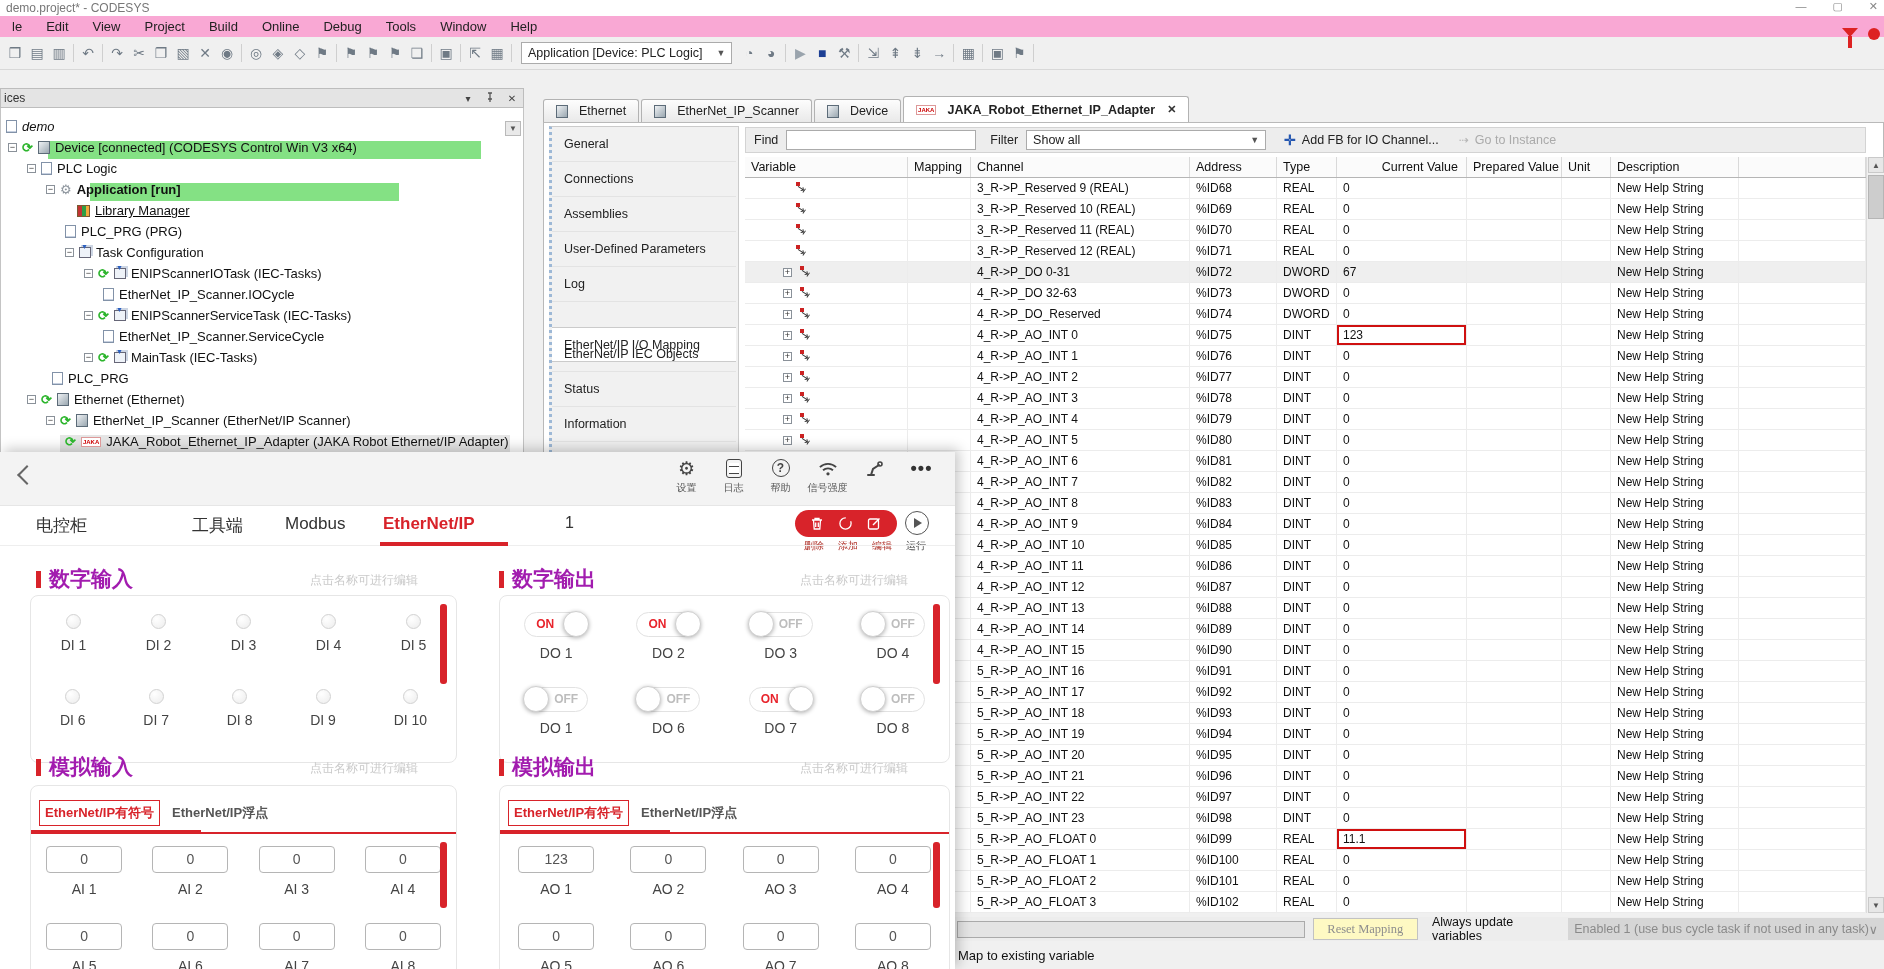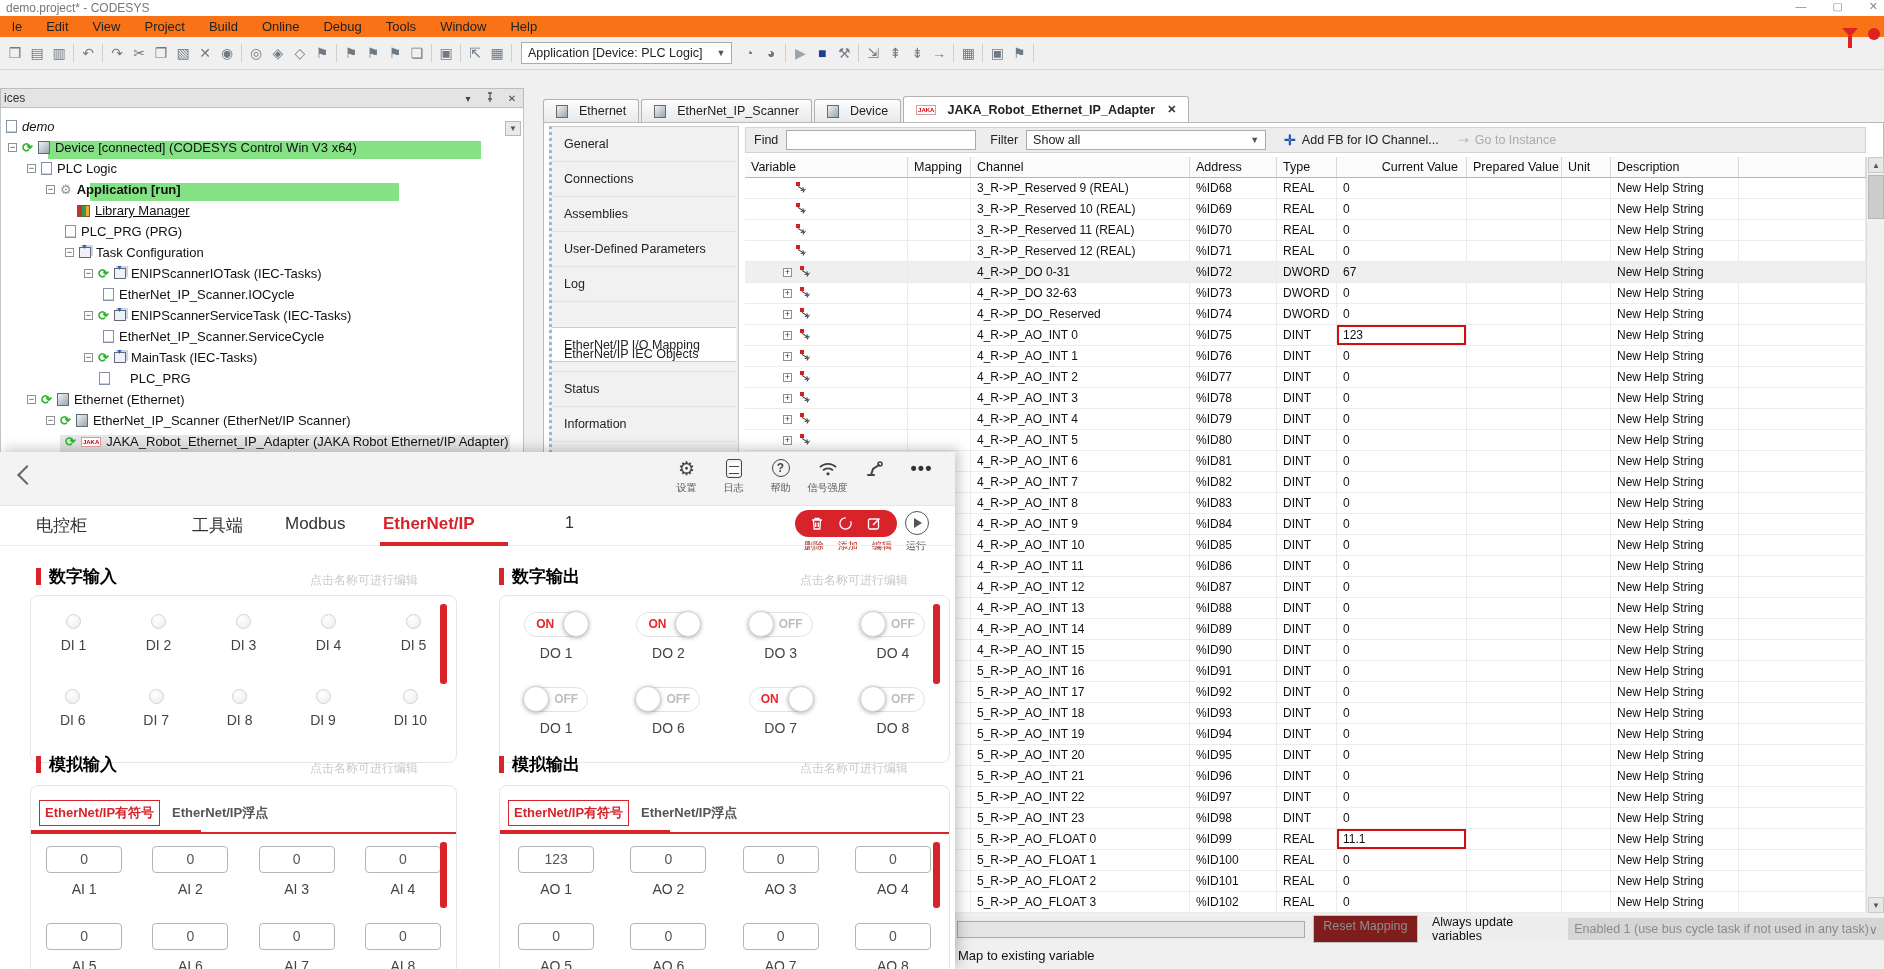--- a/index.html
+++ b/index.html
@@ -4,21 +4,21 @@
 <style>
   html,body{margin:0;padding:0;background:#888;}
   *{box-sizing:border-box;font-family:"Liberation Sans", sans-serif;}
   #stage{position:relative;width:1884px;height:969px;background:#f0f0f0;overflow:hidden;}
 
   
   .titlebar{position:absolute;left:0;top:0;width:1884px;height:16px;background:#fff;}
   .title-text{position:absolute;left:6px;top:1px;font-size:12px;color:#777;}
   .winbtns{position:absolute;right:6px;top:0;display:flex;gap:26px;}
   .winbtn{font-size:11px;color:#888;cursor:default;}
-  .menubar{position:absolute;left:0;top:16px;width:1884px;height:21px;background:#f97316;display:flex;align-items:center;}
+  .menubar{position:absolute;left:0;top:16px;width:1884px;height:21px;background:#f9a8d4;display:flex;align-items:center;}
   .menu-item{font-size:13px;color:#222;padding:0 12px;}
   .toolbar{position:absolute;left:0;top:37px;width:1884px;height:33px;background:#f0f0f0;border-bottom:1px solid #d8d8d8;display:flex;align-items:center;padding-left:4px;}
   .tbico{font-size:14px;color:#6f7a85;width:22px;text-align:center;}
   .tbsep{width:1px;height:18px;background:#cfcfcf;margin:0 3px;}
   .combo{height:22px;background:#fff;border:1px solid #ababab;display:flex;align-items:center;padding:0 6px;margin:0 6px;font-size:12.5px;color:#222;}
   .combo .arr{margin-left:14px;font-size:9px;color:#555;}
   .red-funnel{position:absolute;right:26px;top:28px;width:0;height:0;border-left:8px solid transparent;border-right:8px solid transparent;border-top:9px solid #d22;}
   .red-funnel::after{content:"";position:absolute;left:-2px;top:-1px;width:4px;height:12px;background:#d22;}
   .red-dot{position:absolute;right:4px;top:28px;width:12px;height:12px;border-radius:50%;background:#d22;}
 
@@ -78,21 +78,21 @@
   .redcell{box-shadow:inset 0 0 0 2px #cf1010;}
   .vico{width:12px;height:12px;position:relative;flex:none;}
   .vico::before{content:"⇥";position:absolute;left:0;top:-4px;font-size:11px;color:#333;transform:rotate(35deg);}
   .vico::after{content:"";position:absolute;left:-1px;top:0;width:4px;height:4px;background:#c22;}
   .vscroll{position:absolute;left:1866px;top:157px;width:18px;height:756px;background:#f0f0f0;border-left:1px solid #dcdcdc;}
   .vs-btn{position:absolute;left:1px;width:16px;height:16px;background:#e7e7e7;border:1px solid #c9c9c9;font-size:8px;color:#555;text-align:center;line-height:15px;}
   .vs-thumb{position:absolute;left:1px;top:18px;width:16px;height:44px;background:#cdcdcd;border:1px solid #b5b5b5;}
 
   .footerbar{position:absolute;left:745px;top:917px;width:1139px;height:24px;background:#ededed;display:flex;align-items:center;font-size:12.5px;}
   .hscroll{width:377px;height:17px;margin-left:212px;background:#e4e4e4;border:1px solid #aaa;}
-  .reset-btn{width:114px;height:28px;margin-left:8px;background:#7f1d1d;color:#8e8e8e;border:1px solid #c2c2c2;text-align:center;line-height:20px;}
+  .reset-btn{width:114px;height:22px;margin-left:8px;background:#fef9c3;color:#8e8e8e;border:1px solid #c2c2c2;text-align:center;line-height:20px;font-family:Liberation Serif, serif;}
   .always-lbl{margin-left:14px;color:#111;}
   .update-dd{margin-left:12px;flex:1;height:22px;background:#d6d6d6;color:#8a8a8a;display:flex;align-items:center;padding:0 6px;}
   .update-dd .v{flex:1;overflow:hidden;white-space:nowrap;}
   .maphint{position:absolute;left:958px;top:948px;font-size:13px;color:#111;}
 
   
   .overlay{position:absolute;left:0;top:452px;width:955px;height:517px;background:#fff;box-shadow:4px -3px 12px rgba(0,0,0,.22);}
   .ov-top{position:absolute;left:0;top:0;width:955px;height:54px;background:#f3f3f3;border-bottom:1px solid #e6e6e6;}
   .back-chev{position:absolute;left:20px;top:16px;width:14px;height:14px;border-left:2.5px solid #666;border-bottom:2.5px solid #666;transform:rotate(45deg);}
   .ov-icons{position:absolute;right:10px;top:4px;display:flex;align-items:flex-start;}
@@ -109,21 +109,21 @@
   .ov-line{position:absolute;left:0;top:39px;width:955px;height:1px;background:#eee;}
   .ov-underline{position:absolute;left:380px;top:36px;width:128px;height:4px;background:#d8232a;}
   .page-ind{position:absolute;left:565px;top:8px;font-size:16px;color:#333;}
   .pill{position:absolute;left:795px;top:4px;width:102px;height:27px;background:#d8232a;border-radius:14px;display:flex;align-items:center;justify-content:space-around;padding:0 8px;}
   .pill svg{display:block;}
   .playbtn{position:absolute;left:905px;top:5px;width:24px;height:24px;border:1.6px solid #555;border-radius:50%;display:flex;align-items:center;justify-content:center;}
   .playbtn .t{width:0;height:0;border-left:8px solid #555;border-top:5px solid transparent;border-bottom:5px solid transparent;margin-left:2px;}
   .act-label{position:absolute;top:33px;font-size:10px;color:#b0342c;width:36px;text-align:center;}
   .sech{position:absolute;display:flex;align-items:center;gap:8px;}
   .sech .bar{width:5px;height:17px;background:#d8232a;}
-  .sech .t{font-weight:bold;font-size:17px;color:#000000;}
+  .sech .t{font-weight:bold;font-size:21px;color:#a21caf;}
   .hint{position:absolute;font-size:12px;color:#c9c9c9;}
   .card{position:absolute;background:#fff;border:1px solid #e6e6e6;border-radius:8px;}
   .redbar{position:absolute;width:7px;border-radius:3px;background:#d8232a;right:9px;}
   .io-grid{position:absolute;display:flex;justify-content:space-around;width:100%;}
   .io-cell{display:flex;flex-direction:column;align-items:center;gap:8px;}
   .io-cell .lab{font-size:14px;color:#444;}
   .di-dot{width:15px;height:15px;border-radius:50%;border:1.5px solid #d2d2d2;background:radial-gradient(circle at 35% 30%, #fff, #ececec);}
   .tg{width:64px;height:25px;border-radius:13px;border:1.5px solid #e2e2e2;background:#fff;position:relative;}
   .tg .knob{position:absolute;top:-2px;width:26px;height:26px;border-radius:50%;background:#fff;border:1px solid #d0d0d0;box-shadow:0 1px 4px rgba(0,0,0,.3);}
   .tg.on .knob{right:-2px;}
@@ -311,21 +311,21 @@
       </div>
       <div class="trow-tree" style="top: 350px; left: 0px; width: 524px;">
         <div class="tree-el" style="margin-left: 84px;">
           <span class="exp">−</span>
           <span class="tico ico-refresh">⟳</span>
           <span class="tico ico-task"></span>
           <span class="tree-label">MainTask (IEC-Tasks)</span>
         </div>
       </div>
       <div class="trow-tree" style="top: 371px; left: 0px; width: 524px;">
-        <div class="tree-el" style="margin-left: 99px; gap: 15px;">
+        <div class="tree-el" style="margin-left: 52px;">
           <span class="tico ico-page"></span>
           <span class="tree-label">PLC_PRG</span>
         </div>
       </div>
       <div class="trow-tree" style="top: 392px; left: 0px; width: 524px;">
         <div class="tree-el" style="margin-left: 27px;">
           <span class="exp">−</span>
           <span class="tico ico-refresh">⟳</span>
           <span class="tico ico-device"></span>
           <span class="tree-label">Ethernet (Ethernet)</span>

